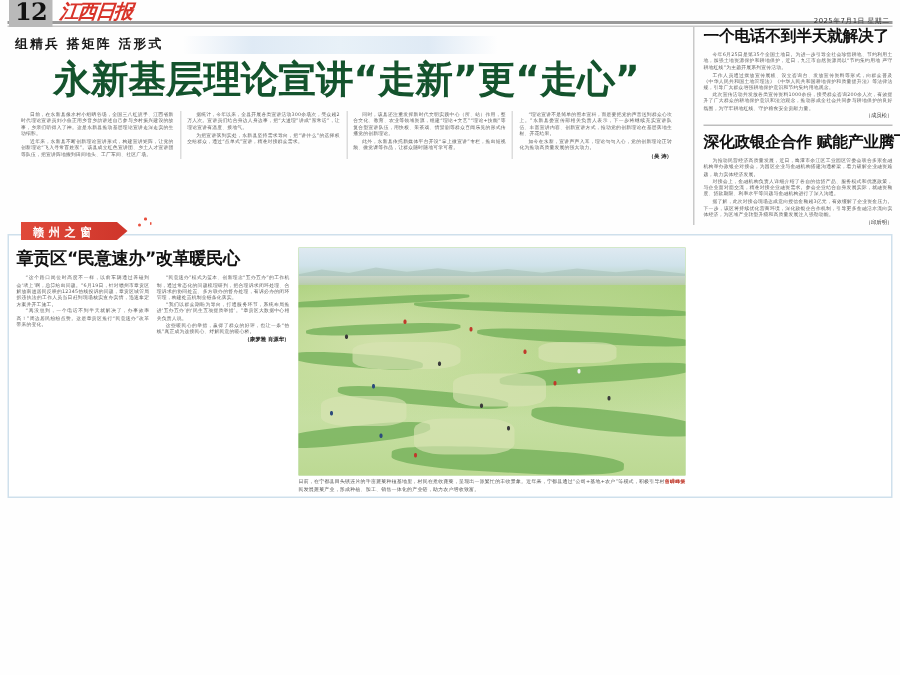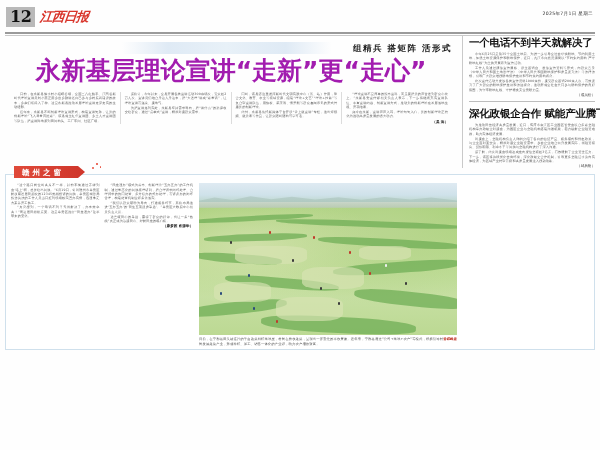--- a/index.html
+++ b/index.html
@@ -19,21 +19,21 @@
     width: 600px;
     height: 450px;
     box-sizing: border-box;
     padding: 0;
     background: #fefefe;
   }
 
   
   .masthead {
     position: relative;
-    height: 32px;
+    height: 14px;
     display: flex;
     align-items: center;
     padding: 2px 6px 0 6px;
     box-sizing: border-box;
   }
   .page-num {
     background: #b9b9b9;
     color: #111;
     font-family: "DejaVu Serif", serif;
     font-weight: bold;
@@ -81,21 +81,21 @@
     margin: 1px 5px 0 5px;
   }
 
   
   .lead {
     position: relative;
     margin: 0 5px;
     padding-top: 6px;
   }
   .kicker-wrap {
-    text-align: right;
+    text-align: left;
     position: relative;
     height: 13px;
   }
   .kicker-bg {
     position: absolute;
     left: 50%;
     top: 0px;
     transform: translateX(-52%);
     width: 210px;
     height: 12px;
@@ -106,21 +106,21 @@
     font-size: 8.5px;
     font-weight: bold;
     color: #1a1a1a;
     letter-spacing: 1.5px;
     line-height: 13px;
   }
   .headline {
     text-align: center;
     font-size: 25px;
     font-weight: bold;
-    color: #a21caf;
+    color: #14532d;
     letter-spacing: 0px;
     line-height: 30px;
     margin-top: 1px;
     white-space: nowrap;
     font-family: "DejaVu Sans", sans-serif;
   }
   .lead-cols {
     display: flex;
     margin-top: 6px;
     gap: 0;
@@ -413,20 +413,21 @@
       <span class="banner">赣州之窗</span>
       <span class="banner-dots">
         <i style="left:2px; top:5px; width:2px; height:2px;"></i>
         <i style="left:6px; top:1px; width:1.6px; height:1.6px;"></i>
         <i style="left:10px; top:4px; width:1.4px; height:1.4px;"></i>
       </span>
     </div>
 
     <div class="pkg-inner">
       <div class="pkg-left">
+        <div class="pkg-headline">章贡区“民意速办”改革暖民心</div>
         <div class="pkg-cols">
           <div class="pkg-col">
             <div class="body-text">
               <p>“这个路口岗位时高度不一样，以前车辆通过养碰到会‘堵上’啊，总算给出问题。”6月19日，针对赣州市章贡区解放南道居民反映的12345热线投诉的问题，章贡区城管局拆违执法的工作人员当日赶到现场核实查办实情，迅速拿定方案并开工施工。</p>
               <p>“真没想到，一个电话不到半天就解决了，办事效率高！”周边居民纷纷点赞。这是章贡区推行“民意速办”改革带来的变化。</p>
             </div>
           </div>
           <div class="pkg-col">
             <div class="body-text">
               <p>“民意速办”模式为蓝本、创新理念“五办五办”的工作机制，通过常态化的问题梳理研判，把合理诉求闭环处理、合理诉求的协同处置、多方联办的督办处理，有诉必办的闭环管理，构建处置机制全链条化落实。</p>

